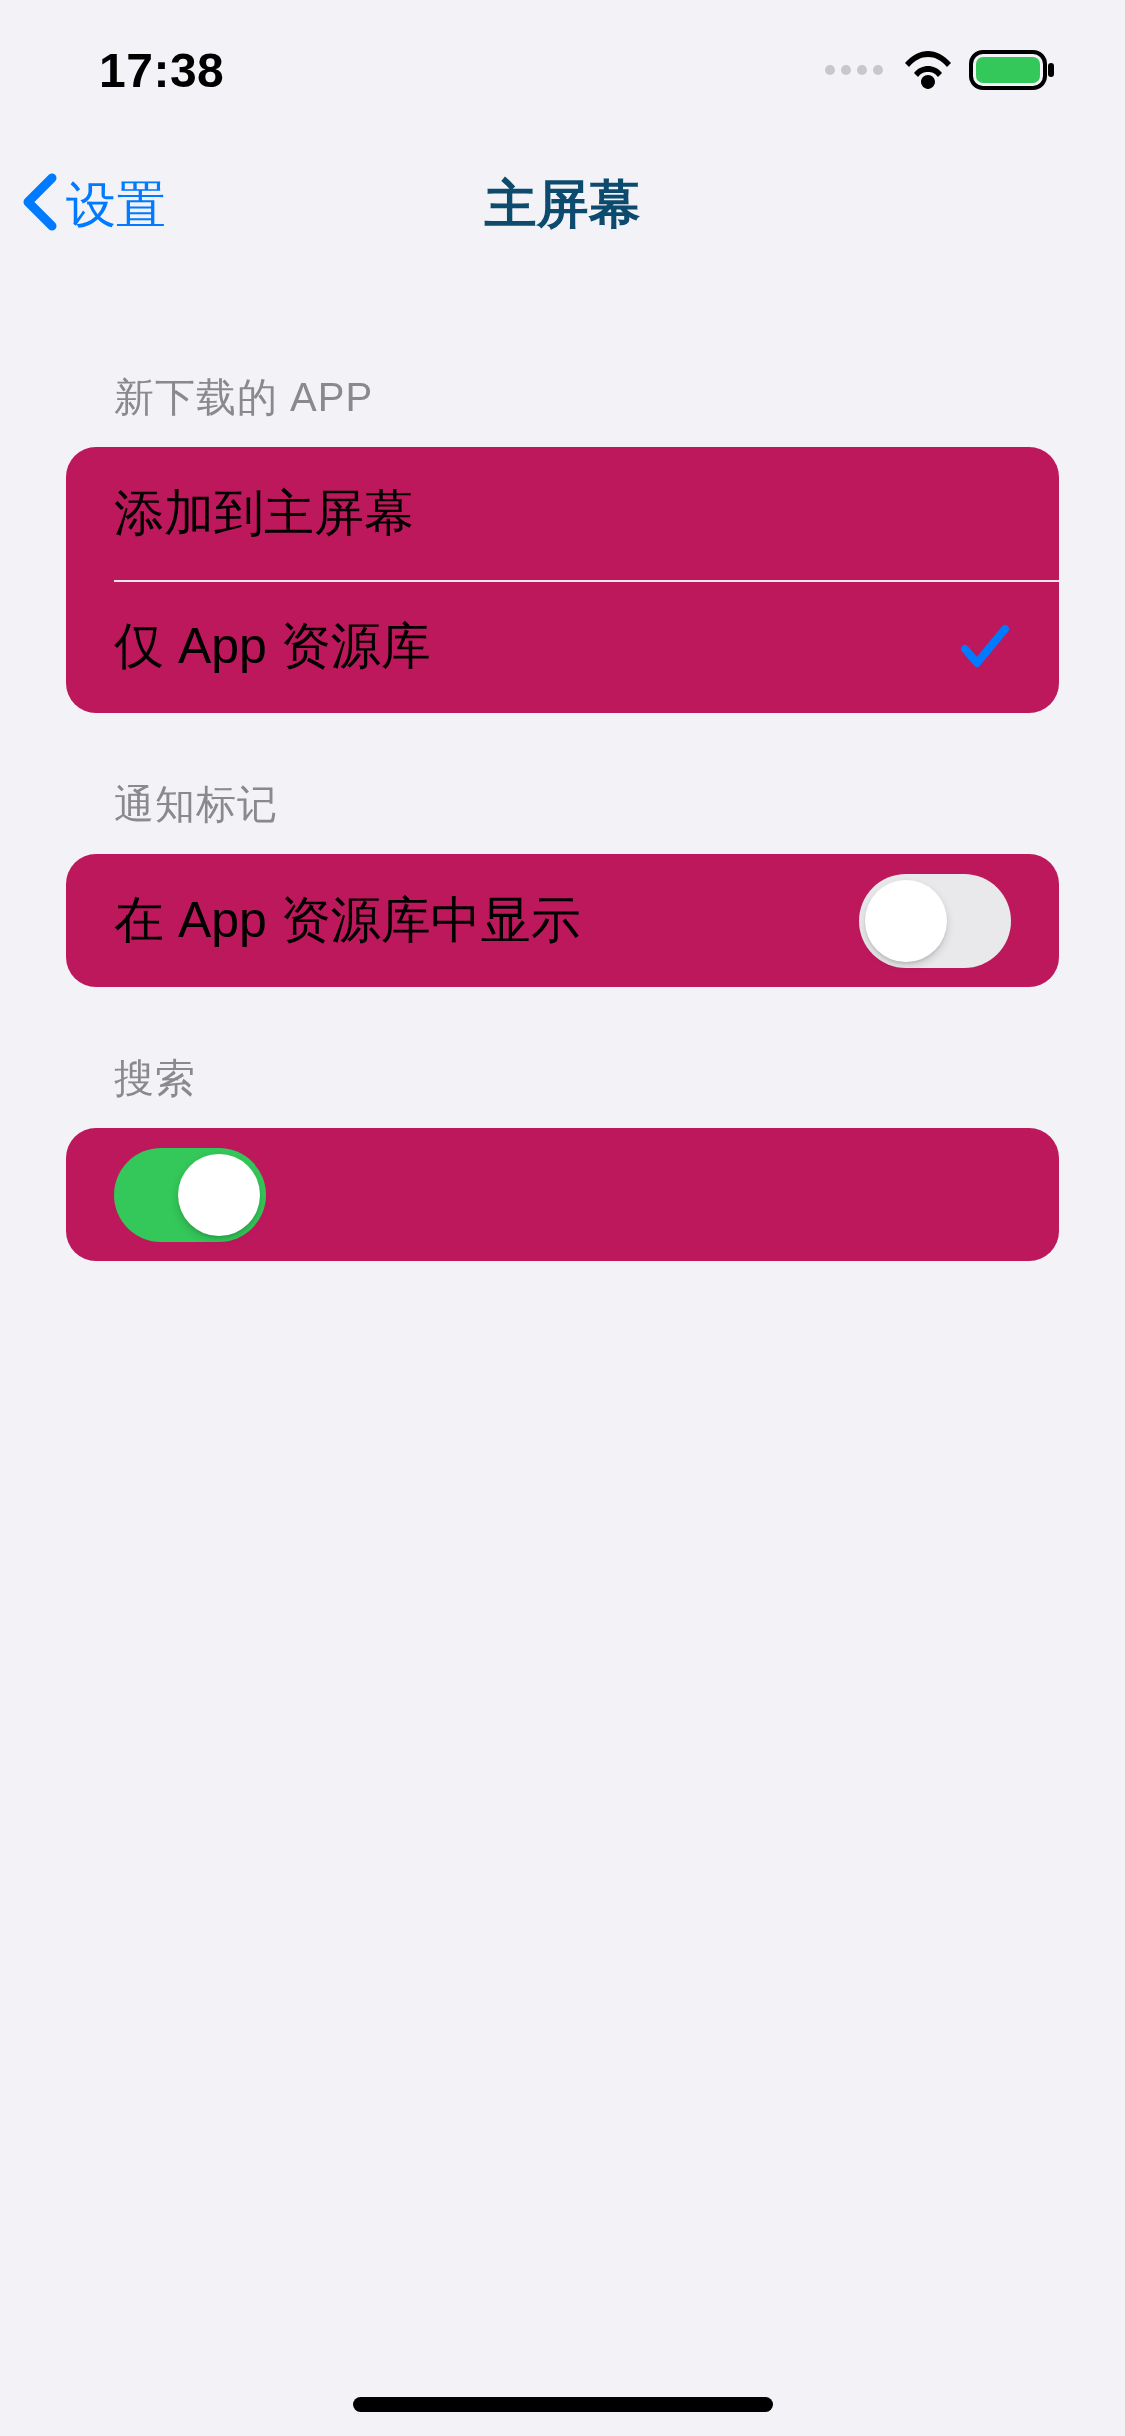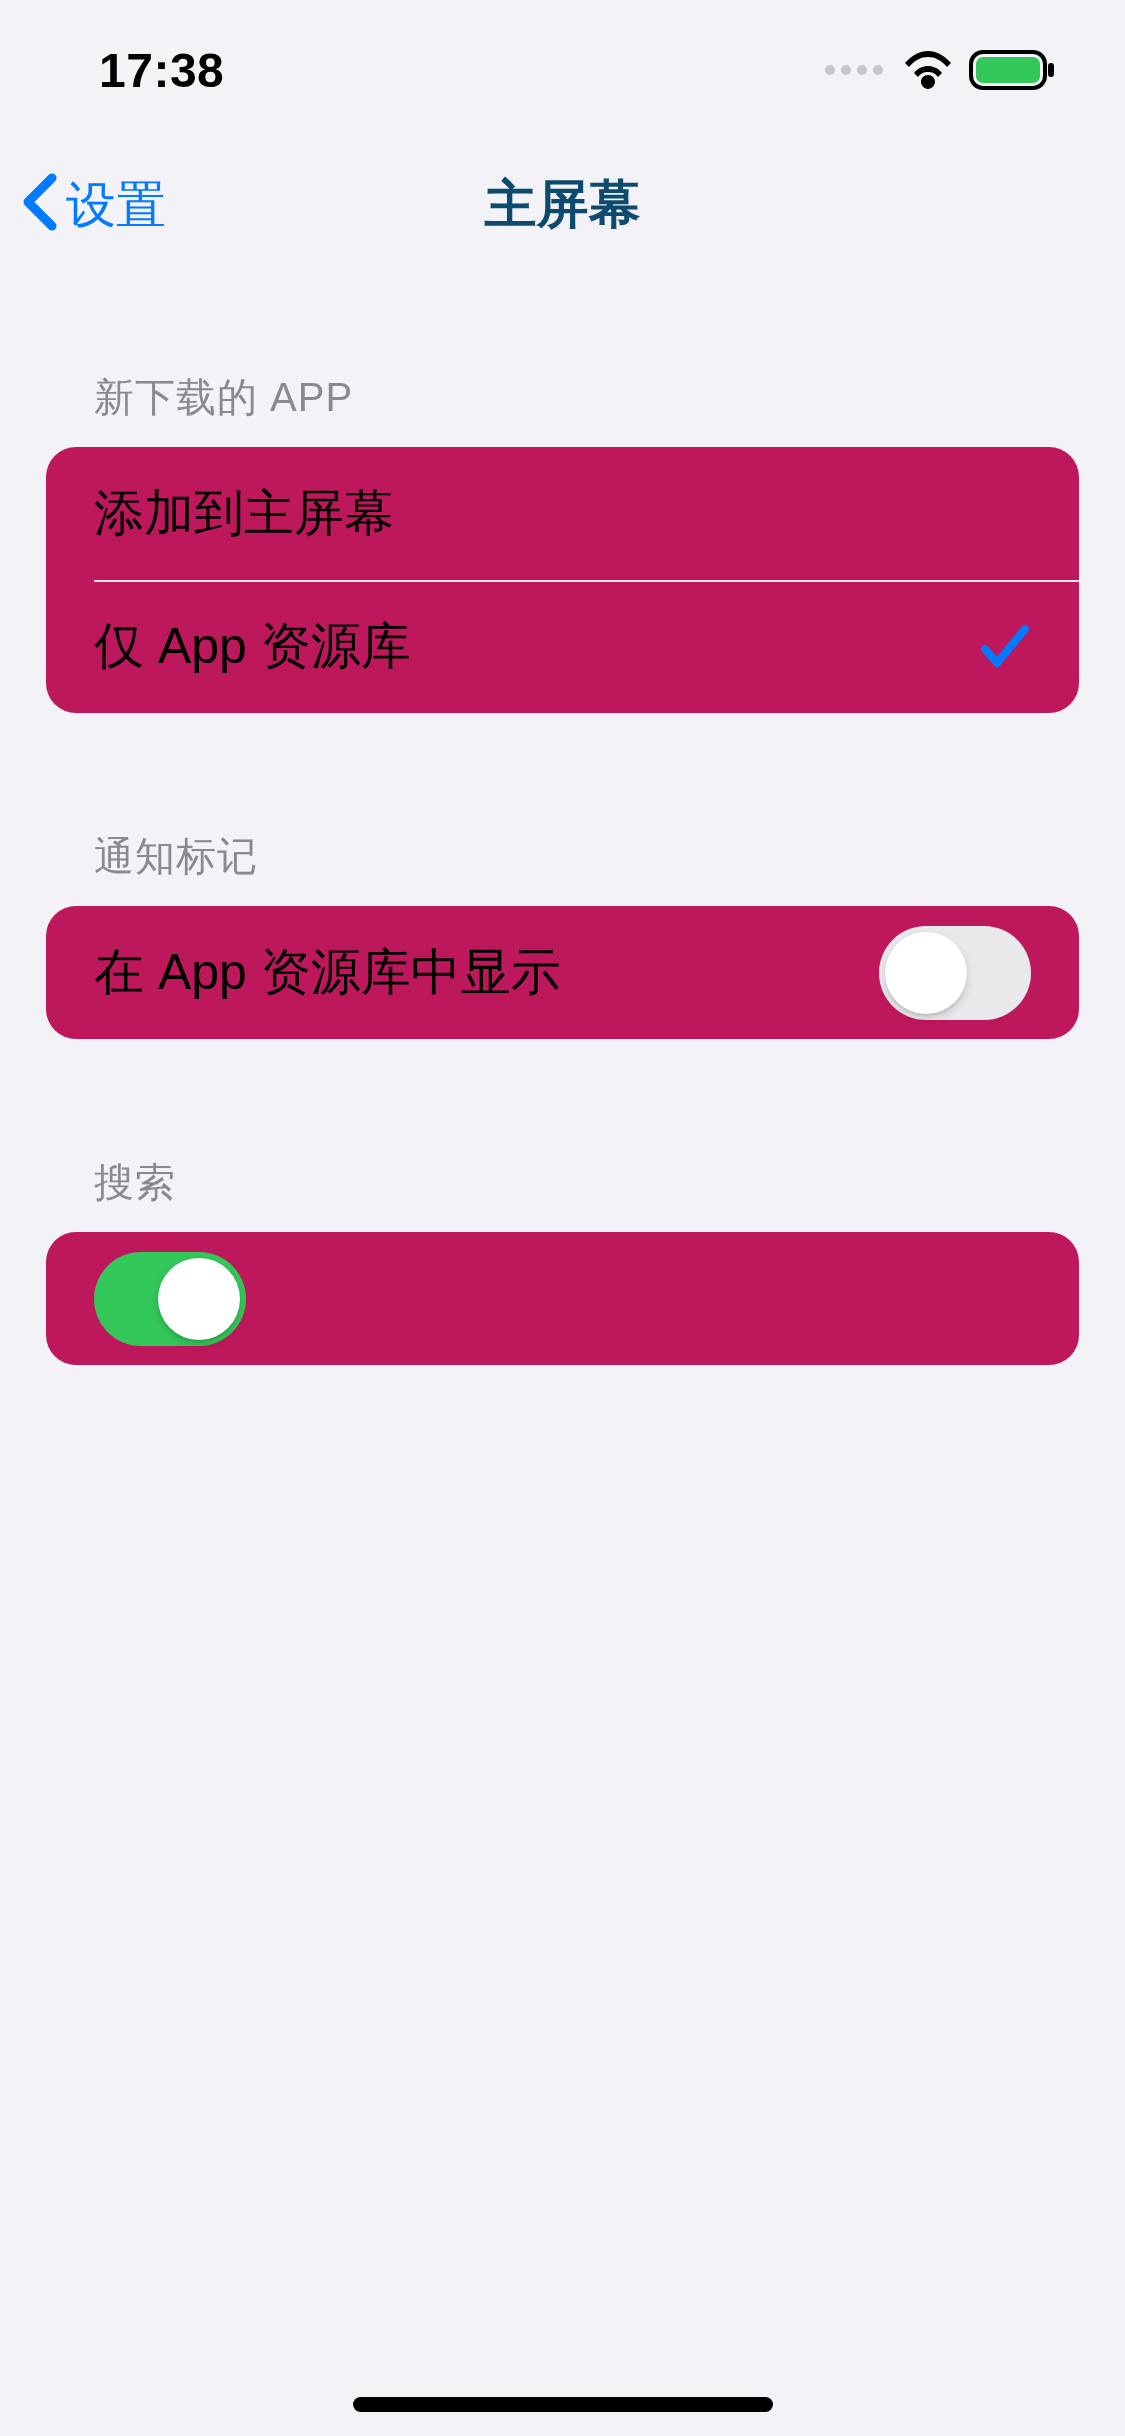--- a/index.html
+++ b/index.html
@@ -80,24 +80,24 @@
       position: absolute;
       left: 50%;
       transform: translateX(-50%);
       font-size: 52px;
       font-weight: 600;
       color: #0c4a6e;
     }
 
     
     .content {
-      padding: 0 46px;
+      padding: 0 66px;
     }
     .section {
-      margin-top: 116px;
+      margin-top: 64px;
     }
     .section:first-child {
       margin-top: 100px;
     }
     .section-header {
       font-size: 40px;
       color: #8a8a8e;
       padding: 0 48px 22px 48px;
       letter-spacing: 1px;
     }

